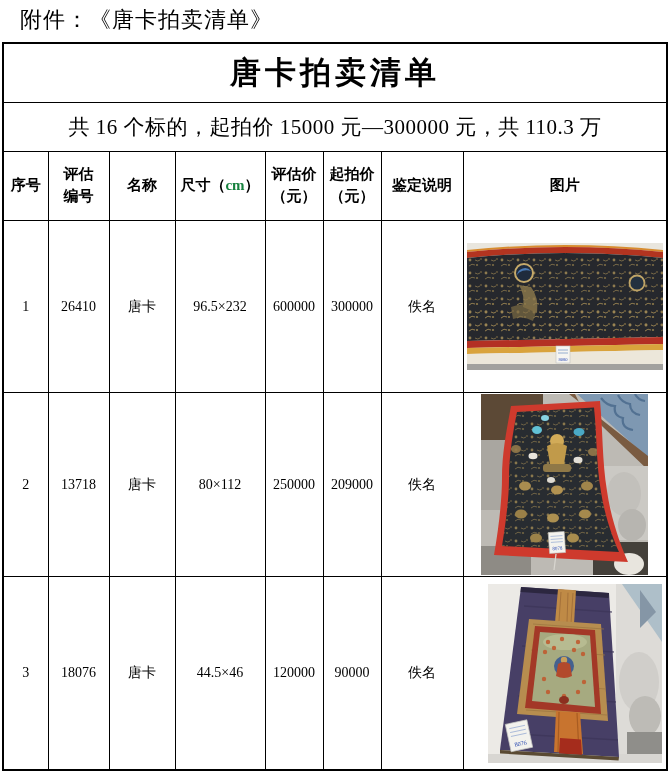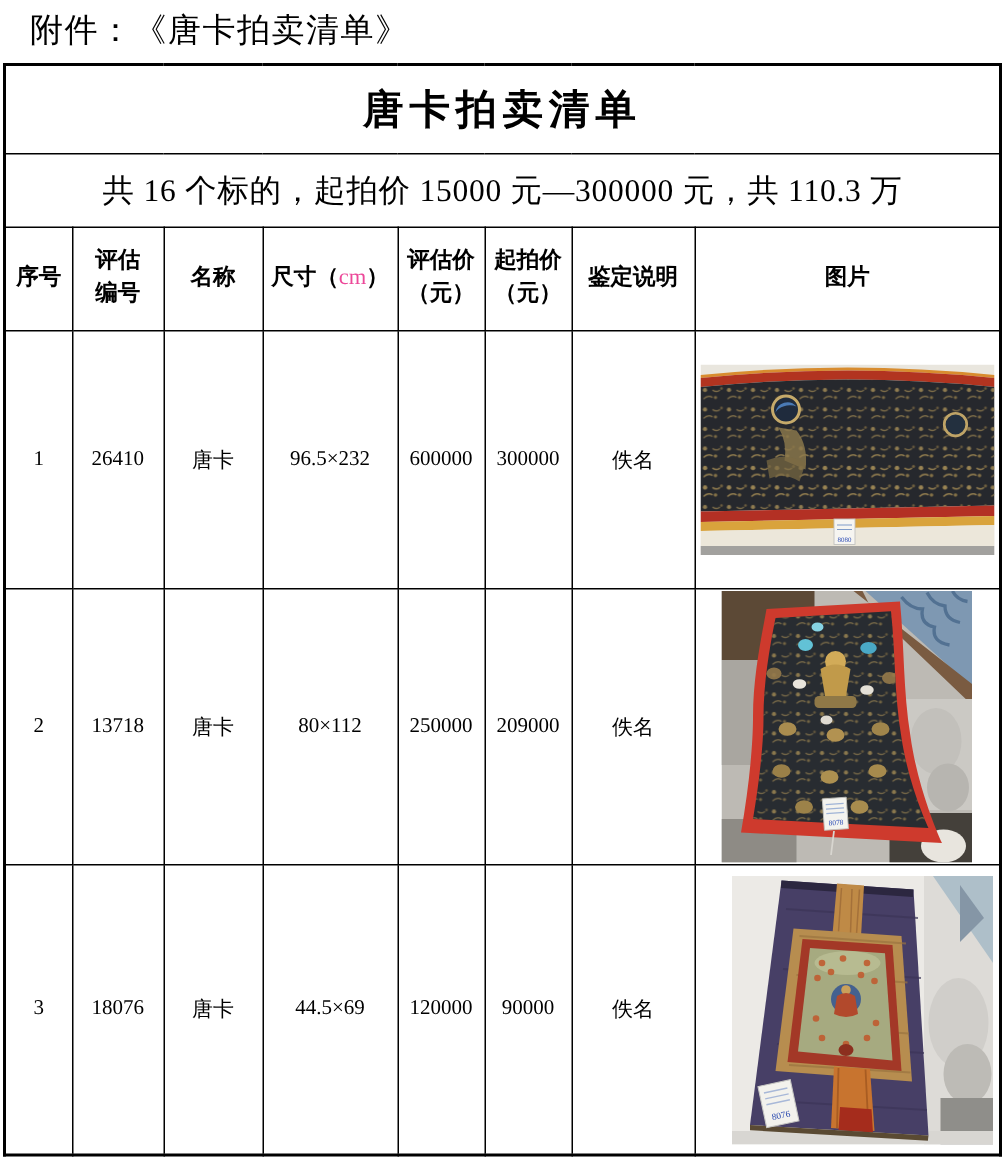--- a/index.html
+++ b/index.html
@@ -8,25 +8,25 @@
     background:#ffffff;color:#000;
     font-family:"Liberation Serif","DejaVu Serif",serif;
   }
   .attachment{position:absolute;left:20px;top:5px;font-size:22px;letter-spacing:1px;white-space:nowrap}
   table.doc{
     position:absolute;left:2px;top:42px;width:664px;
     border-collapse:collapse;table-layout:fixed;
     border:2px solid #000;
   }
   .doc td,.doc th{border:1px solid #000;text-align:center;vertical-align:middle;padding:0;overflow:hidden}
-  .title-cell{height:58px;font-size:27px;font-weight:bold;letter-spacing:4px}
+  .title-cell{height:58px;font-size:31px;font-weight:bold;letter-spacing:4px}
   .summary-cell{height:48px;font-size:21px;font-weight:normal;letter-spacing:0.5px}
   .doc th{font-size:15px;font-weight:bold;height:68px;line-height:1.45}
   .pre{white-space:pre-line}
-  .unit{color:#ec4899;font-weight:normal}
+  .unit{color:#15803d;font-weight:bold}
   tr.data-row td{font-size:14px}
   tr.row-1 td{height:171px}
   tr.row-2 td{height:183px}
   tr.row-3 td{height:192px}
   .photo-wrap{display:flex;align-items:center;justify-content:center;width:100%;height:100%}
   .photo-wrap.right{justify-content:flex-end;padding-right:4px;box-sizing:border-box}
   svg{display:block}
 </style>
 </head>
 <body>
@@ -178,21 +178,21 @@
           <path d="M75,160 l-2,16" stroke="#d8d6d0" stroke-width="1.2"></path>
         </svg>
       </div>
     </td>
   </tr>
 
   <tr class="data-row row-3">
     <td>3</td>
     <td>18076</td>
     <td>唐卡</td>
-    <td>44.5×69</td>
+    <td>44.5×46</td>
     <td>120000</td>
     <td>90000</td>
     <td>佚名</td>
     <td class="imgcell">
       <div class="photo-wrap right">
         <svg width="174" height="179" viewBox="0 0 174 179">
           <rect width="174" height="179" fill="#eceae6"></rect>
           <rect x="128" y="0" width="46" height="179" fill="#dddbd7"></rect>
           <polygon points="134,0 174,0 174,58" fill="#aebfc9"></polygon>
           <polygon points="152,6 168,28 152,44" fill="#8596a6"></polygon>

